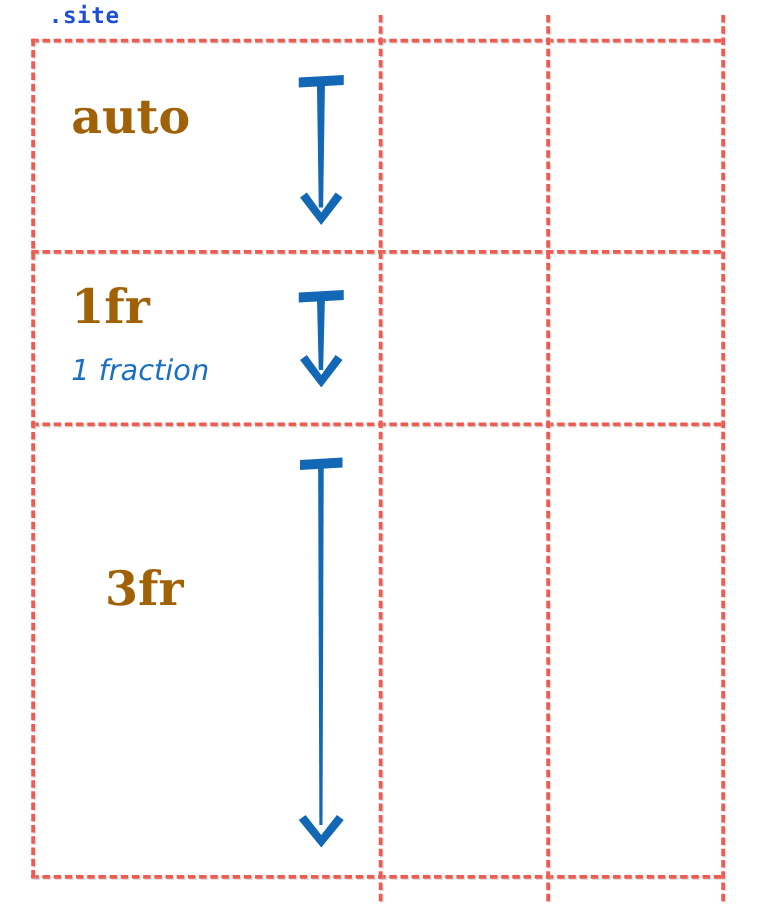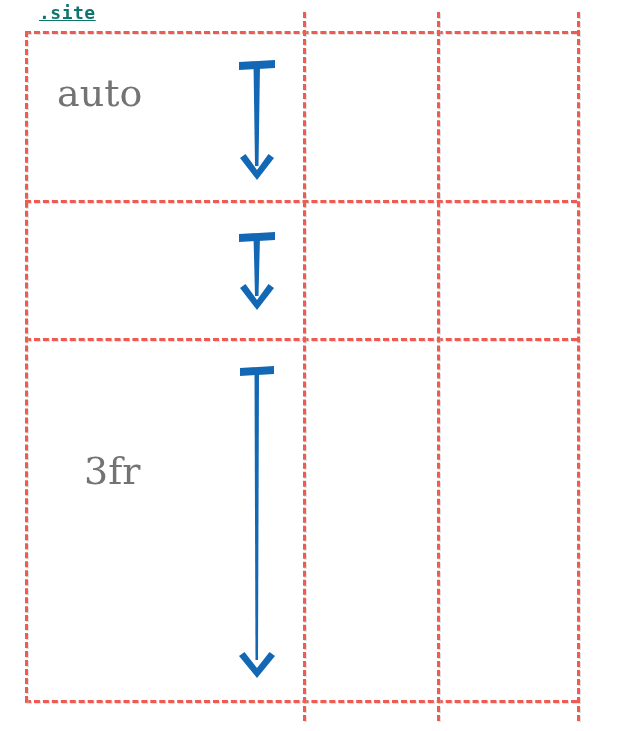--- a/index.html
+++ b/index.html
@@ -22,23 +22,22 @@
 
   
   .container-label {
     position: absolute;
     left: 39px;
     top: 2px;
     font-family: "DejaVu Sans Mono", monospace;
     font-weight: bold;
     font-size: 18px;
     letter-spacing: 0.5px;
-    color: #0f766e;
+    color: #1d4ed8;
     white-space: nowrap;
-    text-decoration: underline;
   }
 
   
   .gline {
     position: absolute;
   }
   .gline .shadow {
     position: absolute;
     left: 1px;
     top: 1px;
@@ -63,22 +62,22 @@
   .gline.v .shadow {
     border-left: 3px dashed #b9b9b9;
   }
 
   
   .row-text {
     position: absolute;
   }
   .track-name {
     font-family: "DejaVu Serif", serif;
-    font-weight: normal;
-    color: #737373;
+    font-weight: bold;
+    color: #a16207;
     white-space: nowrap;
     line-height: 1;
   }
   .track-desc {
     font-family: "DejaVu Sans", sans-serif;
     font-style: italic;
     color: #1b6fc4;
     white-space: nowrap;
     line-height: 1;
   }
@@ -136,20 +135,24 @@
 
   <svg class="arrow-svg" style="left:232px; top:54px;" width="50" height="134" viewBox="0 0 50 134">
 
     <path d="M7,8 L43,6 L43,14 L7,16 Z" fill="#1268b4"></path>
 
     <path d="M21.5,10 L28,10 L26.5,112 L23,112 Z" fill="#1268b4"></path>
 
     <path d="M25,126 L8,104 L13.5,100 L25,116 L36.5,100 L42,104 Z" fill="#1268b4"></path>
   </svg>
 
+  <div class="row-text" style="left:57px; top:226px;">
+    <div class="track-name" style="font-size:38px;">1fr</div>
+    <div class="track-desc" style="font-size:23px; margin-top:22px;">1 fraction</div>
+  </div>
 
   <svg class="arrow-svg" style="left:232px; top:226px;" width="50" height="92" viewBox="0 0 50 92">
     <path d="M7,8 L43,6 L43,14 L7,16 Z" fill="#1268b4"></path>
     <path d="M21.5,10 L28,10 L26.5,70 L23,70 Z" fill="#1268b4"></path>
     <path d="M25,84 L8,62 L13.5,58 L25,74 L36.5,58 L42,62 Z" fill="#1268b4"></path>
   </svg>
 
   <div class="row-text" style="left:64px; top:452px;">
     <div class="track-name" style="font-size:38px;margin-left:20px;">3fr</div>
   </div>

